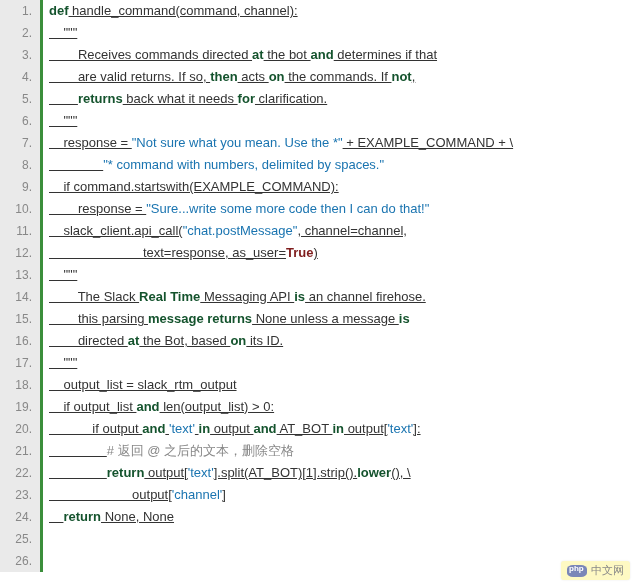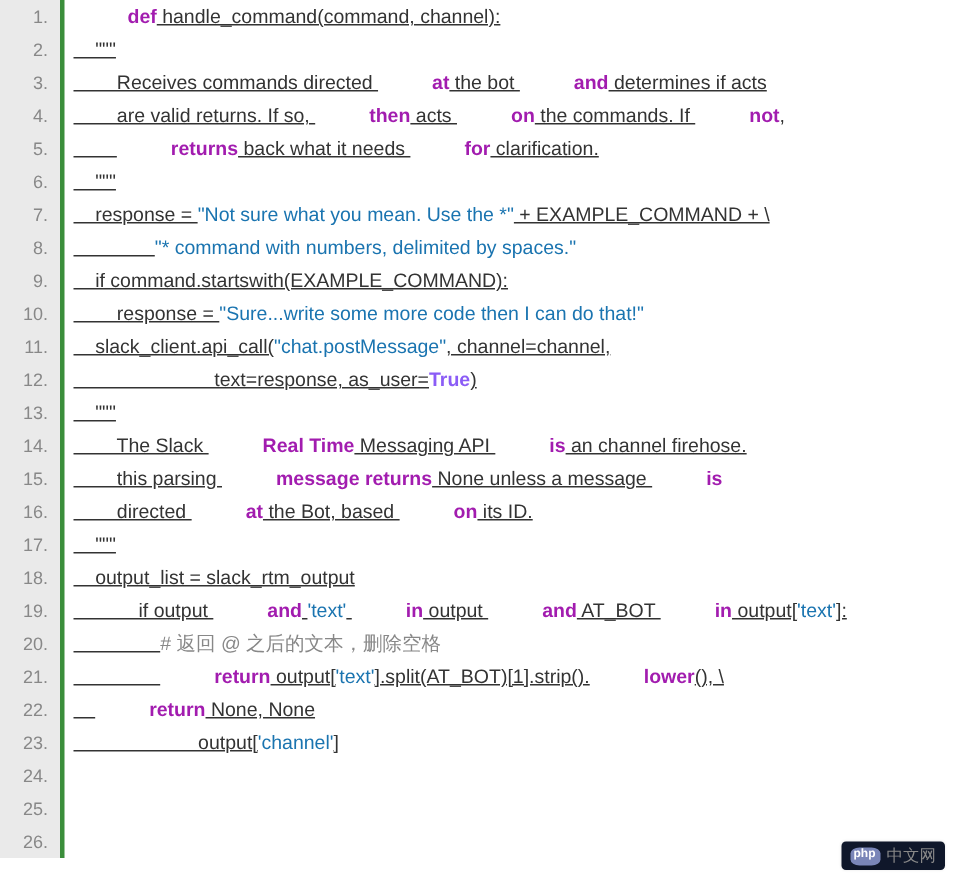--- a/index.html
+++ b/index.html
@@ -34,32 +34,32 @@
     flex: 1;
     border-left: 3px solid #3b8e3b;
     padding-left: 6px;
   }
   .line {
     height: 22px;
     line-height: 22px;
     white-space: pre;
     color: #333;
   }
-  .kw { color: #a21caf; font-weight: bold; margin-left: 36px; }
+  .kw { color: #14532d; font-weight: bold; }
   .str { color: #1a74b0; }
-  .bool { color: #8b5cf6; font-weight: bold; }
+  .bool { color: #7f1d1d; font-weight: bold; }
   .plain { color: #333; text-decoration: underline; }
   .cmt { color: #888; text-align: center; }
   .watermark {
     position: absolute;
     right: 10px;
     bottom: 8px;
     font-size: 11px;
     color: #888;
-    background: #0f172a;
+    background: #fef9c3;
     padding: 2px 6px;
     border-radius: 3px;
     box-shadow: 0 0 2px rgba(0,0,0,0.1);
     display: flex;
     align-items: center;
     gap: 4px;
   }
   .watermark .php-tag {
     display: inline-block;
     width: 20px;
@@ -106,40 +106,41 @@
       <div class="ln">21.</div>
       <div class="ln">22.</div>
       <div class="ln">23.</div>
       <div class="ln">24.</div>
       <div class="ln">25.</div>
       <div class="ln">26.</div>
     </div>
   <div class="code" id="code">
       <div class="line"><span class="kw">def</span><span class="plain"> handle_command(command, channel):</span></div>
       <div class="line"><span class="plain">    """</span></div>
-      <div class="line"><span class="plain">        Receives commands directed </span><span class="kw">at</span><span class="plain"> the bot </span><span class="kw">and</span><span class="plain"> determines if acts</span></div>
+      <div class="line"><span class="plain">        Receives commands directed </span><span class="kw">at</span><span class="plain"> the bot </span><span class="kw">and</span><span class="plain"> determines if that</span></div>
       <div class="line"><span class="plain">        are valid returns. If so, </span><span class="kw">then</span><span class="plain"> acts </span><span class="kw">on</span><span class="plain"> the commands. If </span><span class="kw">not</span><span class="plain">,</span></div>
       <div class="line"><span class="plain">        </span><span class="kw">returns</span><span class="plain"> back what it needs </span><span class="kw">for</span><span class="plain"> clarification.</span></div>
       <div class="line"><span class="plain">    """</span></div>
       <div class="line"><span class="plain">    response = </span><span class="str">"Not sure what you mean. Use the *"</span><span class="plain"> + EXAMPLE_COMMAND + \</span></div>
       <div class="line"><span class="plain">               </span><span class="str">"* command with numbers, delimited by spaces."</span></div>
       <div class="line"><span class="plain">    if command.startswith(EXAMPLE_COMMAND):</span></div>
       <div class="line"><span class="plain">        response = </span><span class="str">"Sure...write some more code then I can do that!"</span></div>
       <div class="line"><span class="plain">    slack_client.api_call(</span><span class="str">"chat.postMessage"</span><span class="plain">, channel=channel,</span></div>
       <div class="line"><span class="plain">                          text=response, as_user=</span><span class="bool">True</span><span class="plain">)</span></div>
       <div class="line"><span class="plain">    """</span></div>
       <div class="line"><span class="plain">        The Slack </span><span class="kw">Real Time</span><span class="plain"> Messaging API </span><span class="kw">is</span><span class="plain"> an channel firehose.</span></div>
       <div class="line"><span class="plain">        this parsing </span><span class="kw">message returns</span><span class="plain"> None unless a message </span><span class="kw">is</span></div>
       <div class="line"><span class="plain">        directed </span><span class="kw">at</span><span class="plain"> the Bot, based </span><span class="kw">on</span><span class="plain"> its ID.</span></div>
       <div class="line"><span class="plain">    """</span></div>
       <div class="line"><span class="plain">    output_list = slack_rtm_output</span></div>
+      <div class="line"><span class="plain">    if output_list </span><span class="kw">and</span><span class="plain"> len(output_list) &gt; 0:</span></div>
       <div class="line"><span class="plain">            if output </span><span class="kw">and</span><span class="plain"> </span><span class="str">'text'</span><span class="plain"> </span><span class="kw">in</span><span class="plain"> output </span><span class="kw">and</span><span class="plain"> AT_BOT </span><span class="kw">in</span><span class="plain"> output[</span><span class="str">'text'</span><span class="plain">]:</span></div>
       <div class="line"><span class="plain">                </span><span class="cmt"># 返回 @ 之后的文本，删除空格</span></div>
       <div class="line"><span class="plain">                </span><span class="kw">return</span><span class="plain"> output[</span><span class="str">'text'</span><span class="plain">].split(AT_BOT)[1].strip().</span><span class="kw">lower</span><span class="plain">(), \</span></div>
+      <div class="line"><span class="plain">                       output[</span><span class="str">'channel'</span><span class="plain">]</span></div>
       <div class="line"><span class="plain">    </span><span class="kw">return</span><span class="plain"> None, None</span></div>
-      <div class="line"><span class="plain">                       output[</span><span class="str">'channel'</span><span class="plain">]</span></div>
     </div>
 </div>
 
 <div class="watermark">
   <span class="php-tag"></span>
   <span>中文网</span>
 </div>
 
 </body></html>

